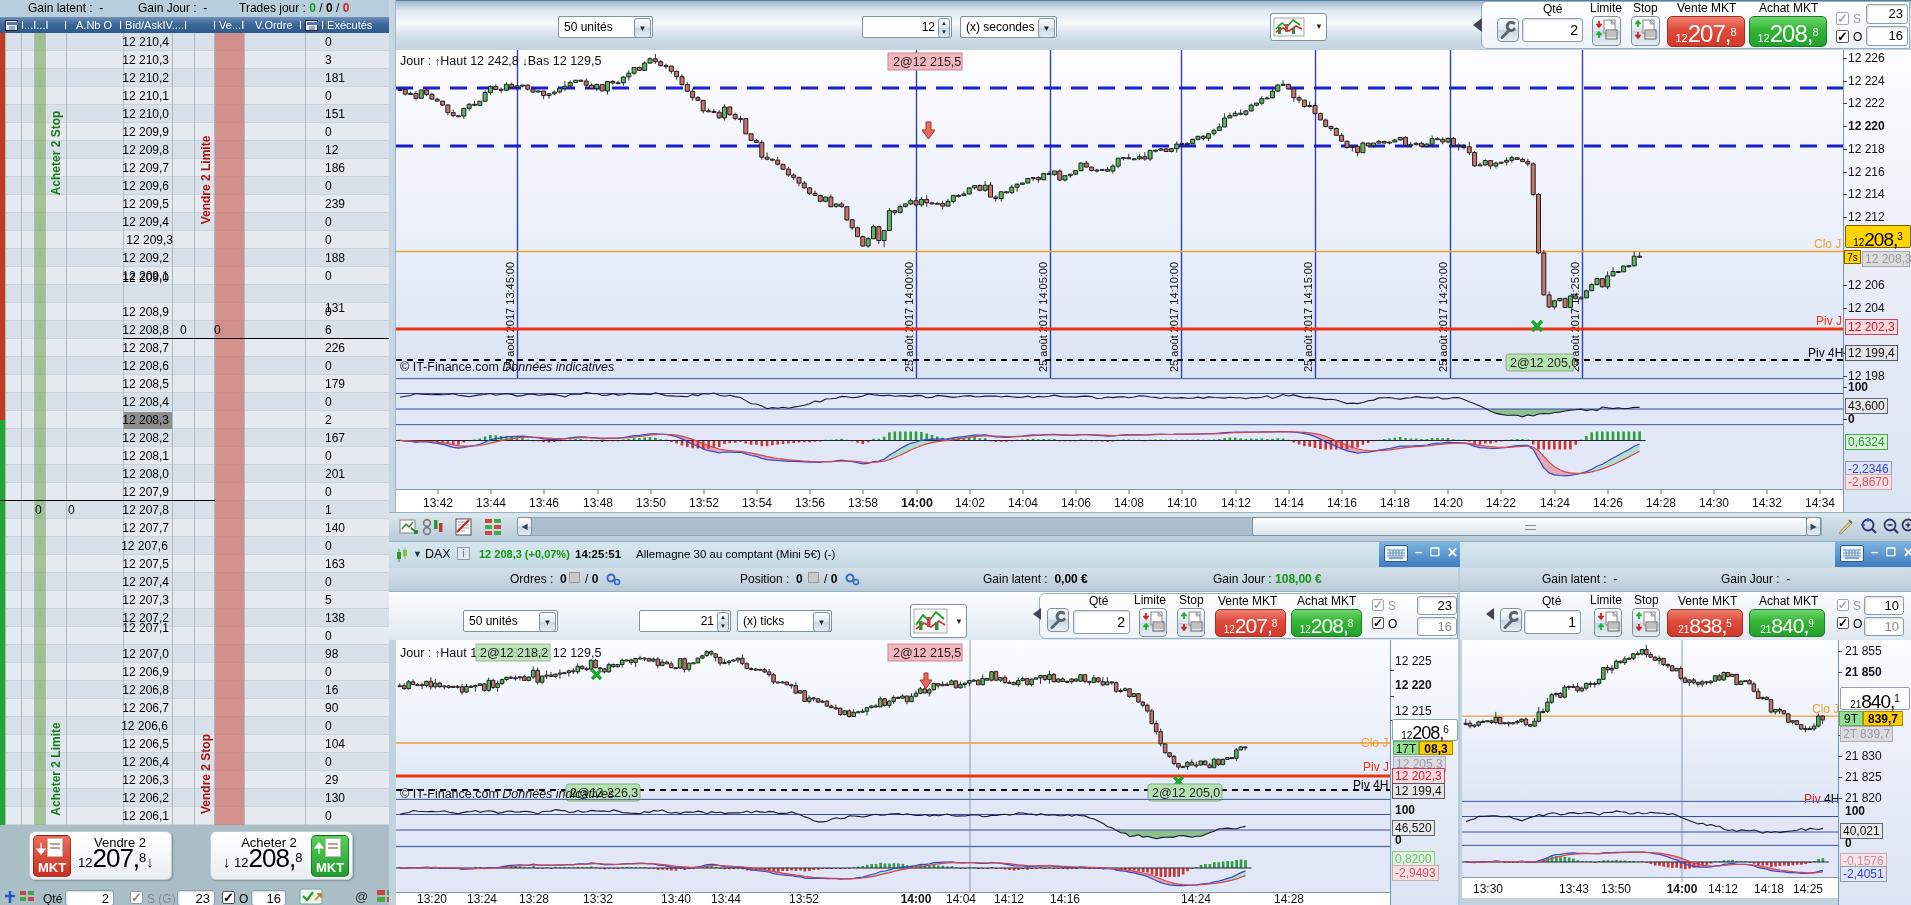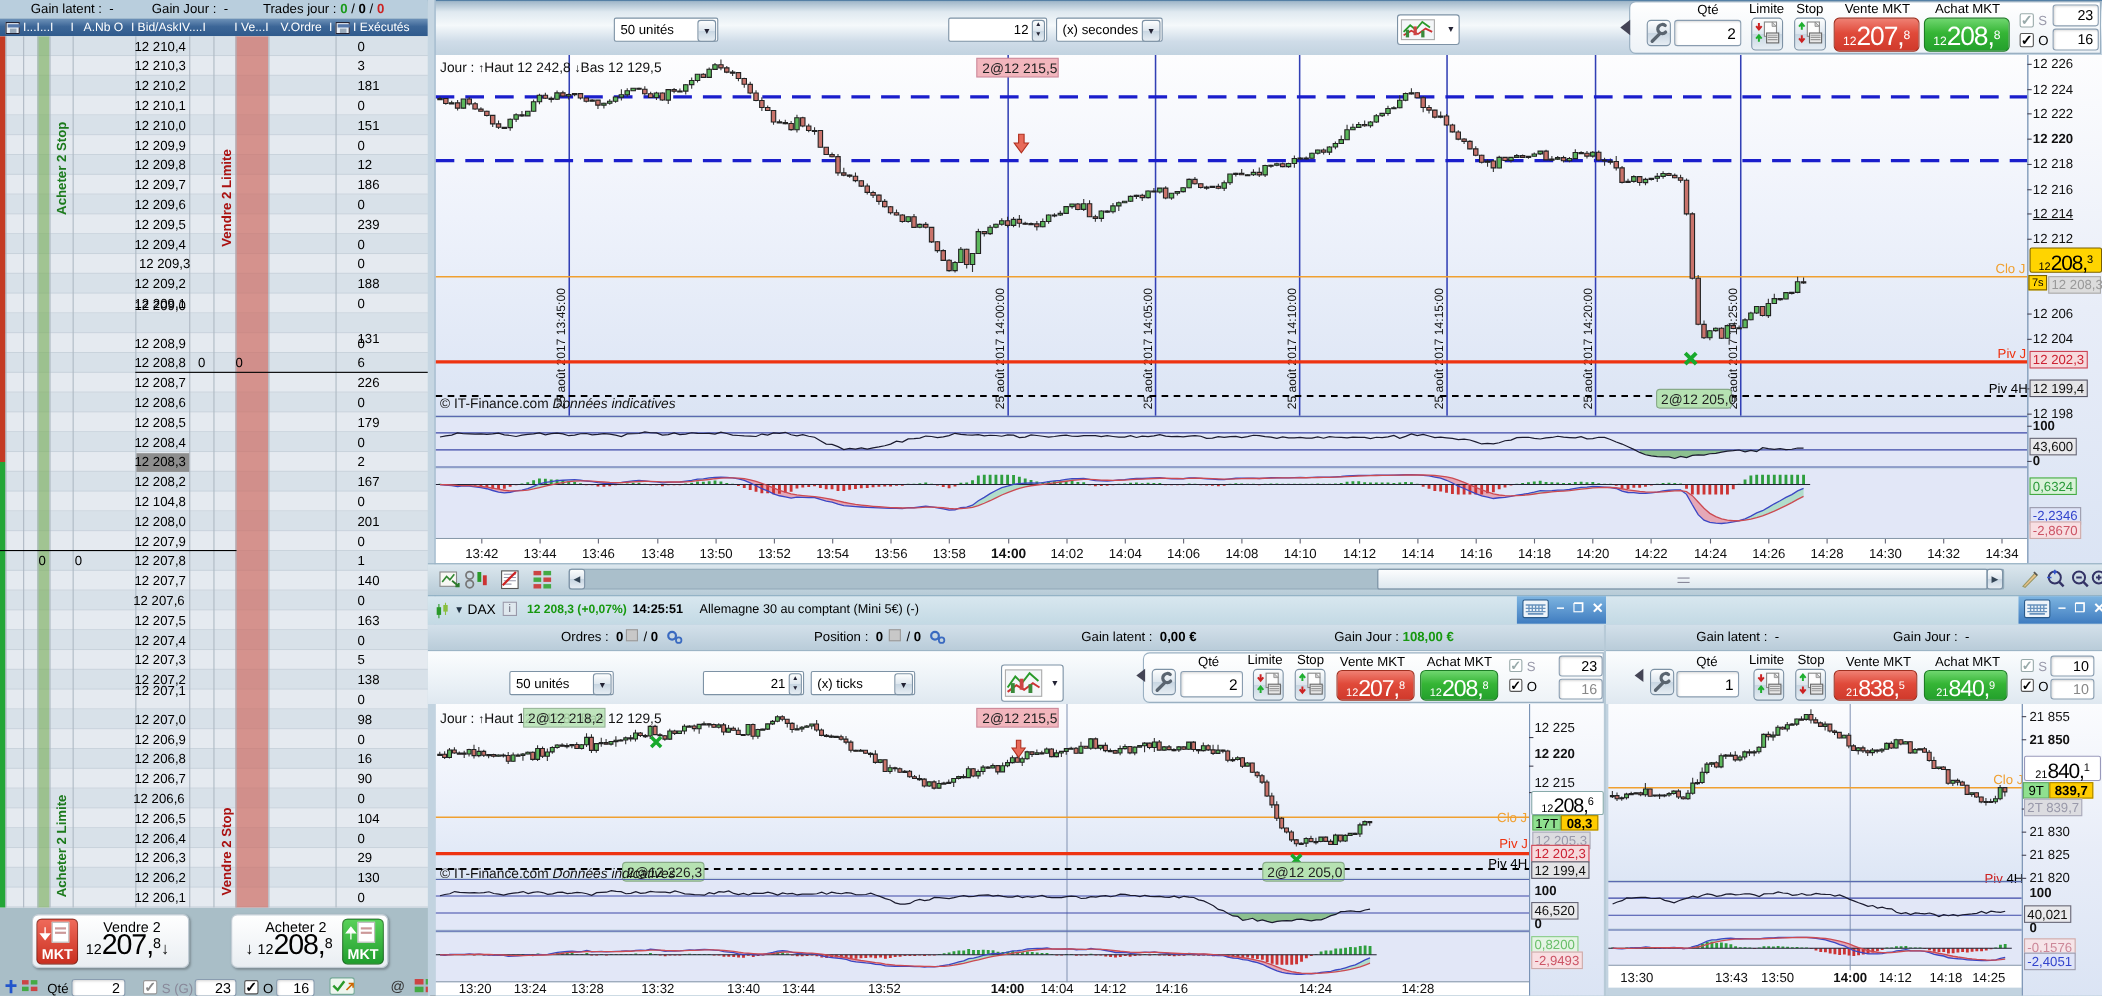--- a/index.html
+++ b/index.html
@@ -142,21 +142,21 @@
 <div class="ab" style="left:120px;top:326px;width:49px;text-align:right;font-size:12px;white-space:nowrap">12 208,6</div>
 <div class="ab" style="left:325px;top:326px;font-size:12px">0</div>
 <div class="ab" style="left:120px;top:344px;width:49px;text-align:right;font-size:12px;white-space:nowrap">12 208,5</div>
 <div class="ab" style="left:325px;top:344px;font-size:12px">179</div>
 <div class="ab" style="left:120px;top:362px;width:49px;text-align:right;font-size:12px;white-space:nowrap">12 208,4</div>
 <div class="ab" style="left:325px;top:362px;font-size:12px">0</div>
 <div class="ab" style="left:120px;top:380px;width:49px;text-align:right;font-size:12px;white-space:nowrap">12 208,3</div>
 <div class="ab" style="left:325px;top:380px;font-size:12px">2</div>
 <div class="ab" style="left:120px;top:398px;width:49px;text-align:right;font-size:12px;white-space:nowrap">12 208,2</div>
 <div class="ab" style="left:325px;top:398px;font-size:12px">167</div>
-<div class="ab" style="left:120px;top:416px;width:49px;text-align:right;font-size:12px;white-space:nowrap">12 104,8</div>
+<div class="ab" style="left:120px;top:416px;width:49px;text-align:right;font-size:12px;white-space:nowrap">12 208,1</div>
 <div class="ab" style="left:325px;top:416px;font-size:12px">0</div>
 <div class="ab" style="left:120px;top:434px;width:49px;text-align:right;font-size:12px;white-space:nowrap">12 208,0</div>
 <div class="ab" style="left:325px;top:434px;font-size:12px">201</div>
 <div class="ab" style="left:120px;top:452px;width:49px;text-align:right;font-size:12px;white-space:nowrap">12 207,9</div>
 <div class="ab" style="left:325px;top:452px;font-size:12px">0</div>
 <div class="ab" style="left:120px;top:470px;width:49px;text-align:right;font-size:12px;white-space:nowrap">12 207,8</div>
 <div class="ab" style="left:325px;top:470px;font-size:12px">1</div>
 <div class="ab" style="left:120px;top:488px;width:49px;text-align:right;font-size:12px;white-space:nowrap">12 207,7</div>
 <div class="ab" style="left:325px;top:488px;font-size:12px">140</div>
 <div class="ab" style="left:120px;top:506px;width:49px;text-align:center;font-size:12px;white-space:nowrap">12 207,6</div>
@@ -473,21 +473,21 @@
     </svg>
 <div class="ab" style="left:1454px;top:50px;width:68px;height:462px;background:linear-gradient(#fdfdfe,#e8edf8 50%,#dbe4f4);border-left:1px solid #7a93b5"></div>
 <div class="axlbl" style="left:1459px;top:369px;">12 198</div>
 <div class="ab" style="left:1454px;top:376px;width:4px;height:1px;background:#445"></div>
 <div class="axlbl" style="left:1459px;top:301px;">12 204</div>
 <div class="ab" style="left:1454px;top:308px;width:4px;height:1px;background:#445"></div>
 <div class="axlbl" style="left:1459px;top:278px;">12 206</div>
 <div class="ab" style="left:1454px;top:285px;width:4px;height:1px;background:#445"></div>
 <div class="axlbl" style="left:1459px;top:210px;">12 212</div>
 <div class="ab" style="left:1454px;top:217px;width:4px;height:1px;background:#445"></div>
-<div class="axlbl" style="left:1459px;top:187px;text-decoration:underline;">12 214</div>
+<div class="axlbl" style="left:1459px;top:187px;">12 214</div>
 <div class="ab" style="left:1454px;top:194px;width:4px;height:1px;background:#445"></div>
 <div class="axlbl" style="left:1459px;top:165px;">12 216</div>
 <div class="ab" style="left:1454px;top:172px;width:4px;height:1px;background:#445"></div>
 <div class="axlbl" style="left:1459px;top:142px;">12 218</div>
 <div class="ab" style="left:1454px;top:149px;width:4px;height:1px;background:#445"></div>
 <div class="axlbl" style="left:1459px;top:119px;font-weight:bold;">12 220</div>
 <div class="ab" style="left:1454px;top:126px;width:4px;height:1px;background:#445"></div>
 <div class="axlbl" style="left:1459px;top:96px;">12 222</div>
 <div class="ab" style="left:1454px;top:103px;width:4px;height:1px;background:#445"></div>
 <div class="axlbl" style="left:1459px;top:74px;">12 224</div>

